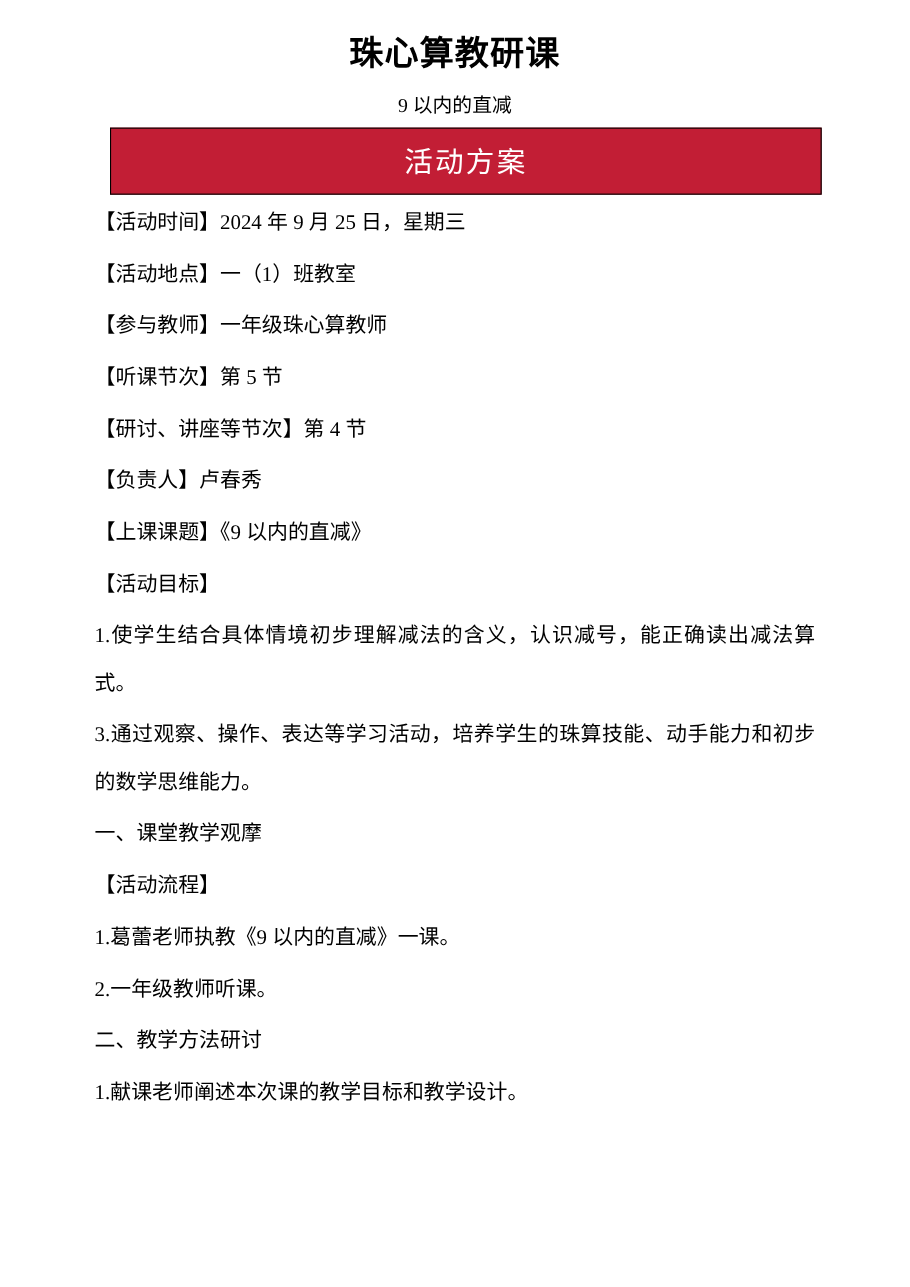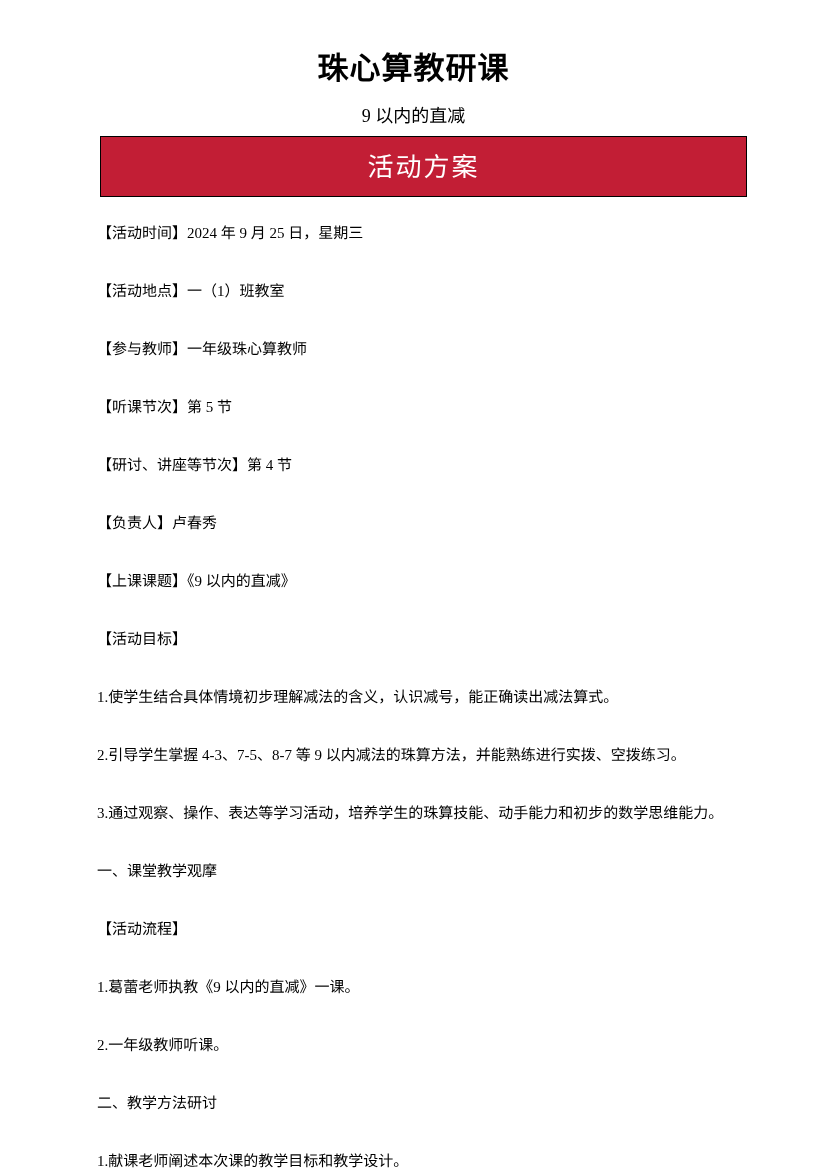--- a/index.html
+++ b/index.html
@@ -8,21 +8,21 @@
     background: #ffffff;
   }
   .page {
     position: relative;
     width: 827px;
     height: 1170px;
     margin: 0 auto;
     background: #ffffff;
     overflow: hidden;
     box-sizing: border-box;
-    padding-top: 52px;
+    padding-top: 32px;
     font-family: "Liberation Serif", "DejaVu Serif", serif;
     color: #000000;
   }
   .doc-title {
     margin: 0;
     text-align: center;
     font-family: "Liberation Sans", "DejaVu Sans", sans-serif;
     font-size: 31px;
     line-height: 34px;
     font-weight: bold;
@@ -52,22 +52,22 @@
     font-size: 26px;
     line-height: 26px;
     font-weight: normal;
     letter-spacing: 2px;
   }
   .doc-body {
     margin: 0;
     padding: 0 82px 0 82px;
   }
   .doc-body p {
-    margin: 15px;
-    font-size: 15px;
+    margin: 4px;
+    font-size: 19px;
     line-height: 43px;
     text-align: justify;
     text-justify: inter-ideograph;
     word-break: break-all;
   }
 </style>
 </head>
 <body>
 
 <div class="page" style="background: rgb(255, 255, 255);">
@@ -83,21 +83,20 @@
   <div class="doc-body">
     <p>【活动时间】2024 年 9 月 25 日，星期三</p>
     <p>【活动地点】一（1）班教室</p>
     <p>【参与教师】一年级珠心算教师</p>
     <p>【听课节次】第 5 节</p>
     <p>【研讨、讲座等节次】第 4 节</p>
     <p>【负责人】卢春秀</p>
     <p>【上课课题】《9 以内的直减》</p>
     <p>【活动目标】</p>
     <p>1.使学生结合具体情境初步理解减法的含义，认识减号，能正确读出减法算式。</p>
-    <p>2.引导学生掌握 4-3、7-5、8-7 等 9 以内减法的珠算方法，并能熟练进行实拨、空拨练习。</p>
     <p>3.通过观察、操作、表达等学习活动，培养学生的珠算技能、动手能力和初步的数学思维能力。</p>
     <p>一、课堂教学观摩</p>
     <p>【活动流程】</p>
     <p>1.葛蕾老师执教《9 以内的直减》一课。</p>
     <p>2.一年级教师听课。</p>
     <p>二、教学方法研讨</p>
     <p>1.献课老师阐述本次课的教学目标和教学设计。</p>
   </div>
 
 </div>

